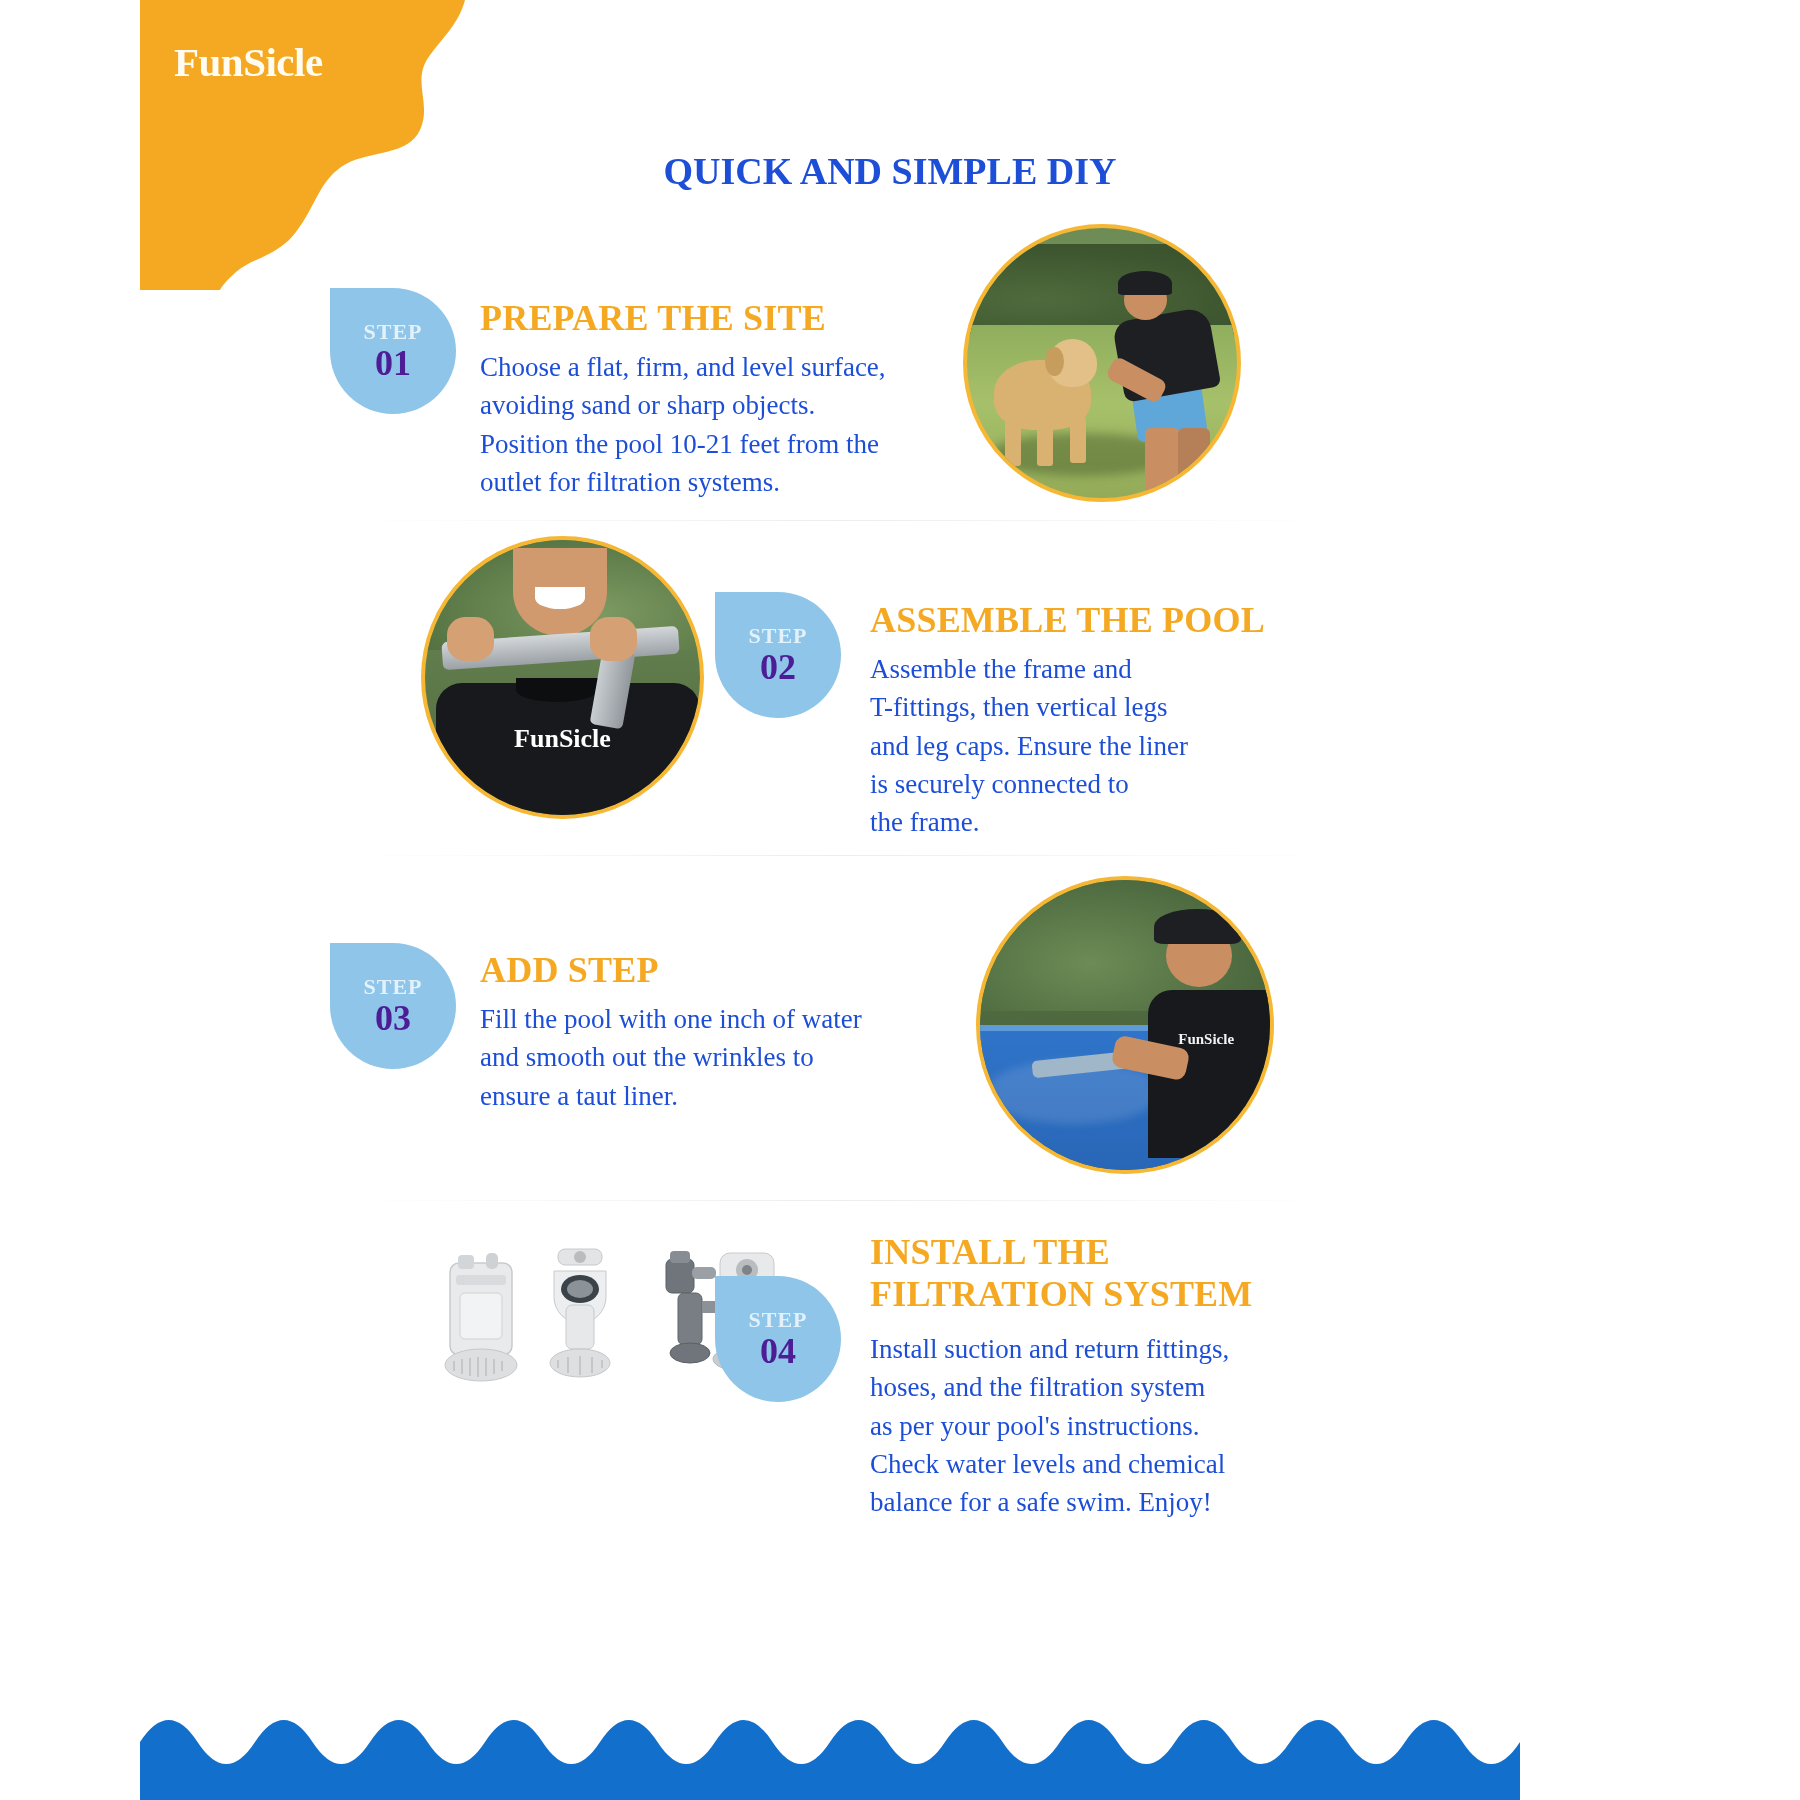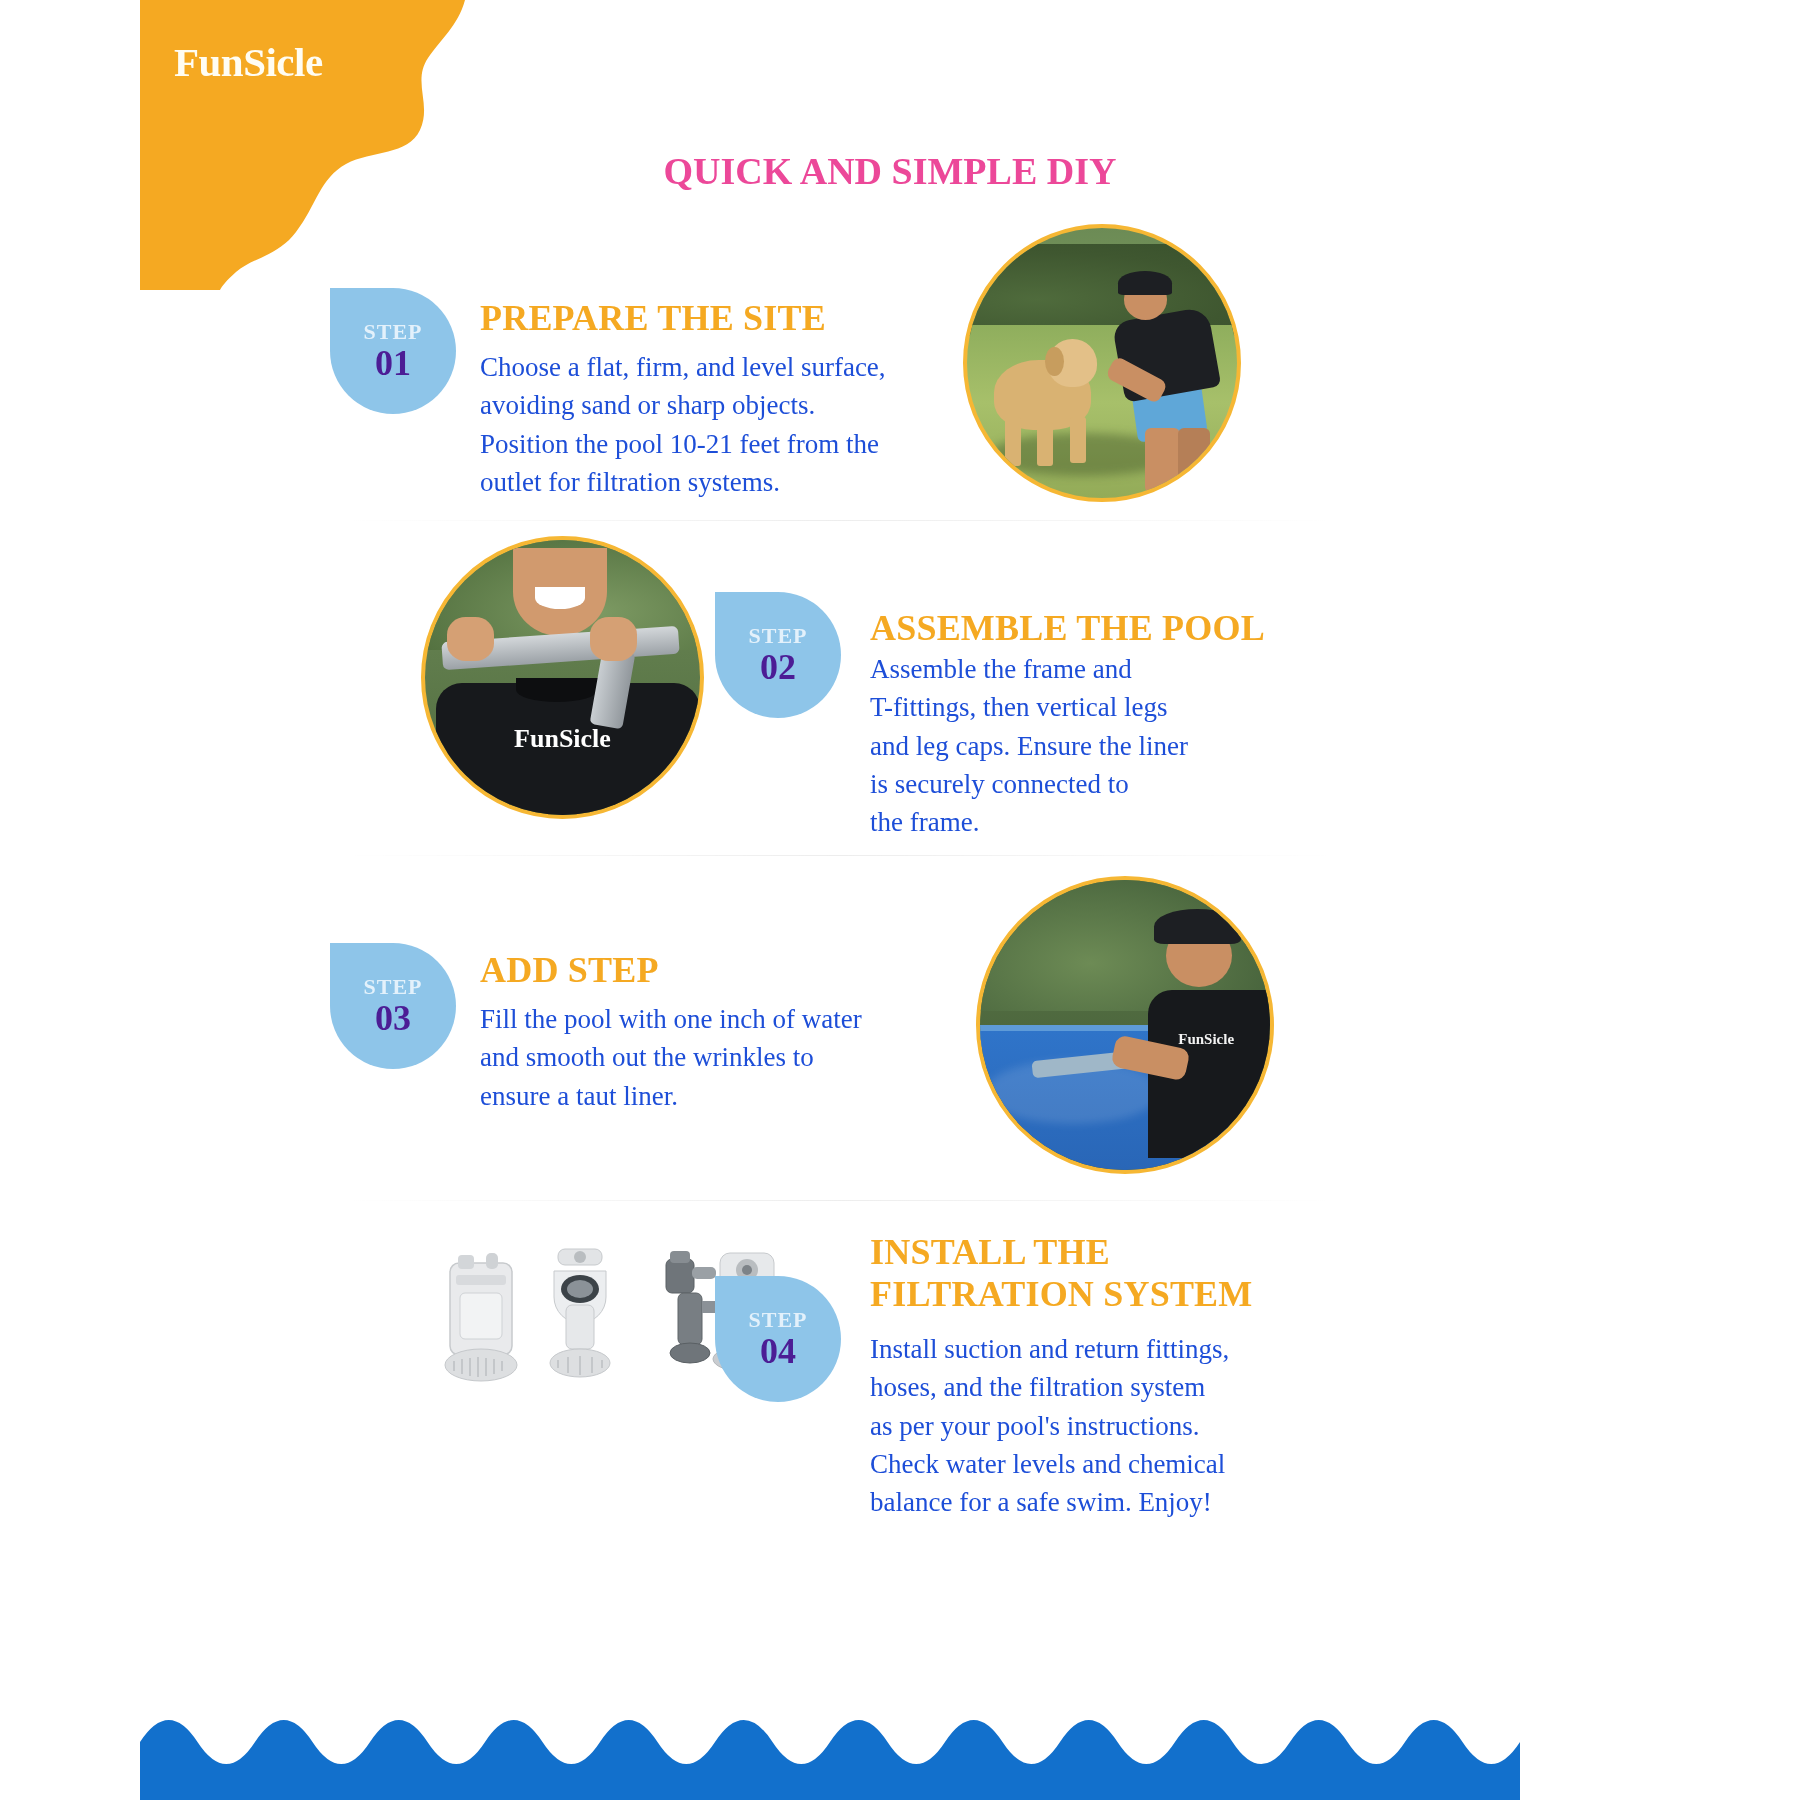--- a/index.html
+++ b/index.html
@@ -42,21 +42,21 @@
     color:#F5A922;
     font-size:75px;
     font-weight:700;
     letter-spacing:-0.5px;
     line-height:1;
     white-space:nowrap;
   }
   .subtitle{
     position:absolute;left:200px;top:152px;width:1100px;
     text-align:center;
-    color:#ec4899;
+    color:#1d4ed8;
     font-size:38px;
     font-weight:700;
     letter-spacing:0px;
     line-height:1;
     white-space:nowrap;
   }
 
   
   .row{position:absolute;left:0;width:1380px;}
   .divider{
@@ -285,21 +285,21 @@
     </div>
 
     <div class="drop-wrap" style="left:575px;top:592px;">
       <div class="drop"></div>
       <div class="drop-label">
         <div class="drop-step">STEP</div>
         <div class="drop-num">02</div>
       </div>
     </div>
 
-    <div class="step-head" style="left:730px;top:600px;width:470px;margin-top:8px;">ASSEMBLE THE POOL</div>
+    <div class="step-head" style="left:730px;top:600px;width:470px;">ASSEMBLE THE POOL</div>
     <div class="step-body" style="left:730px;top:650px;width:400px;">Assemble the frame and
 T-fittings, then vertical legs
 and leg caps. Ensure the liner
 is securely connected to
 the frame.</div>
 
     <div class="divider" style="top:855px;"></div>
   </div>
 
   <div class="row">

